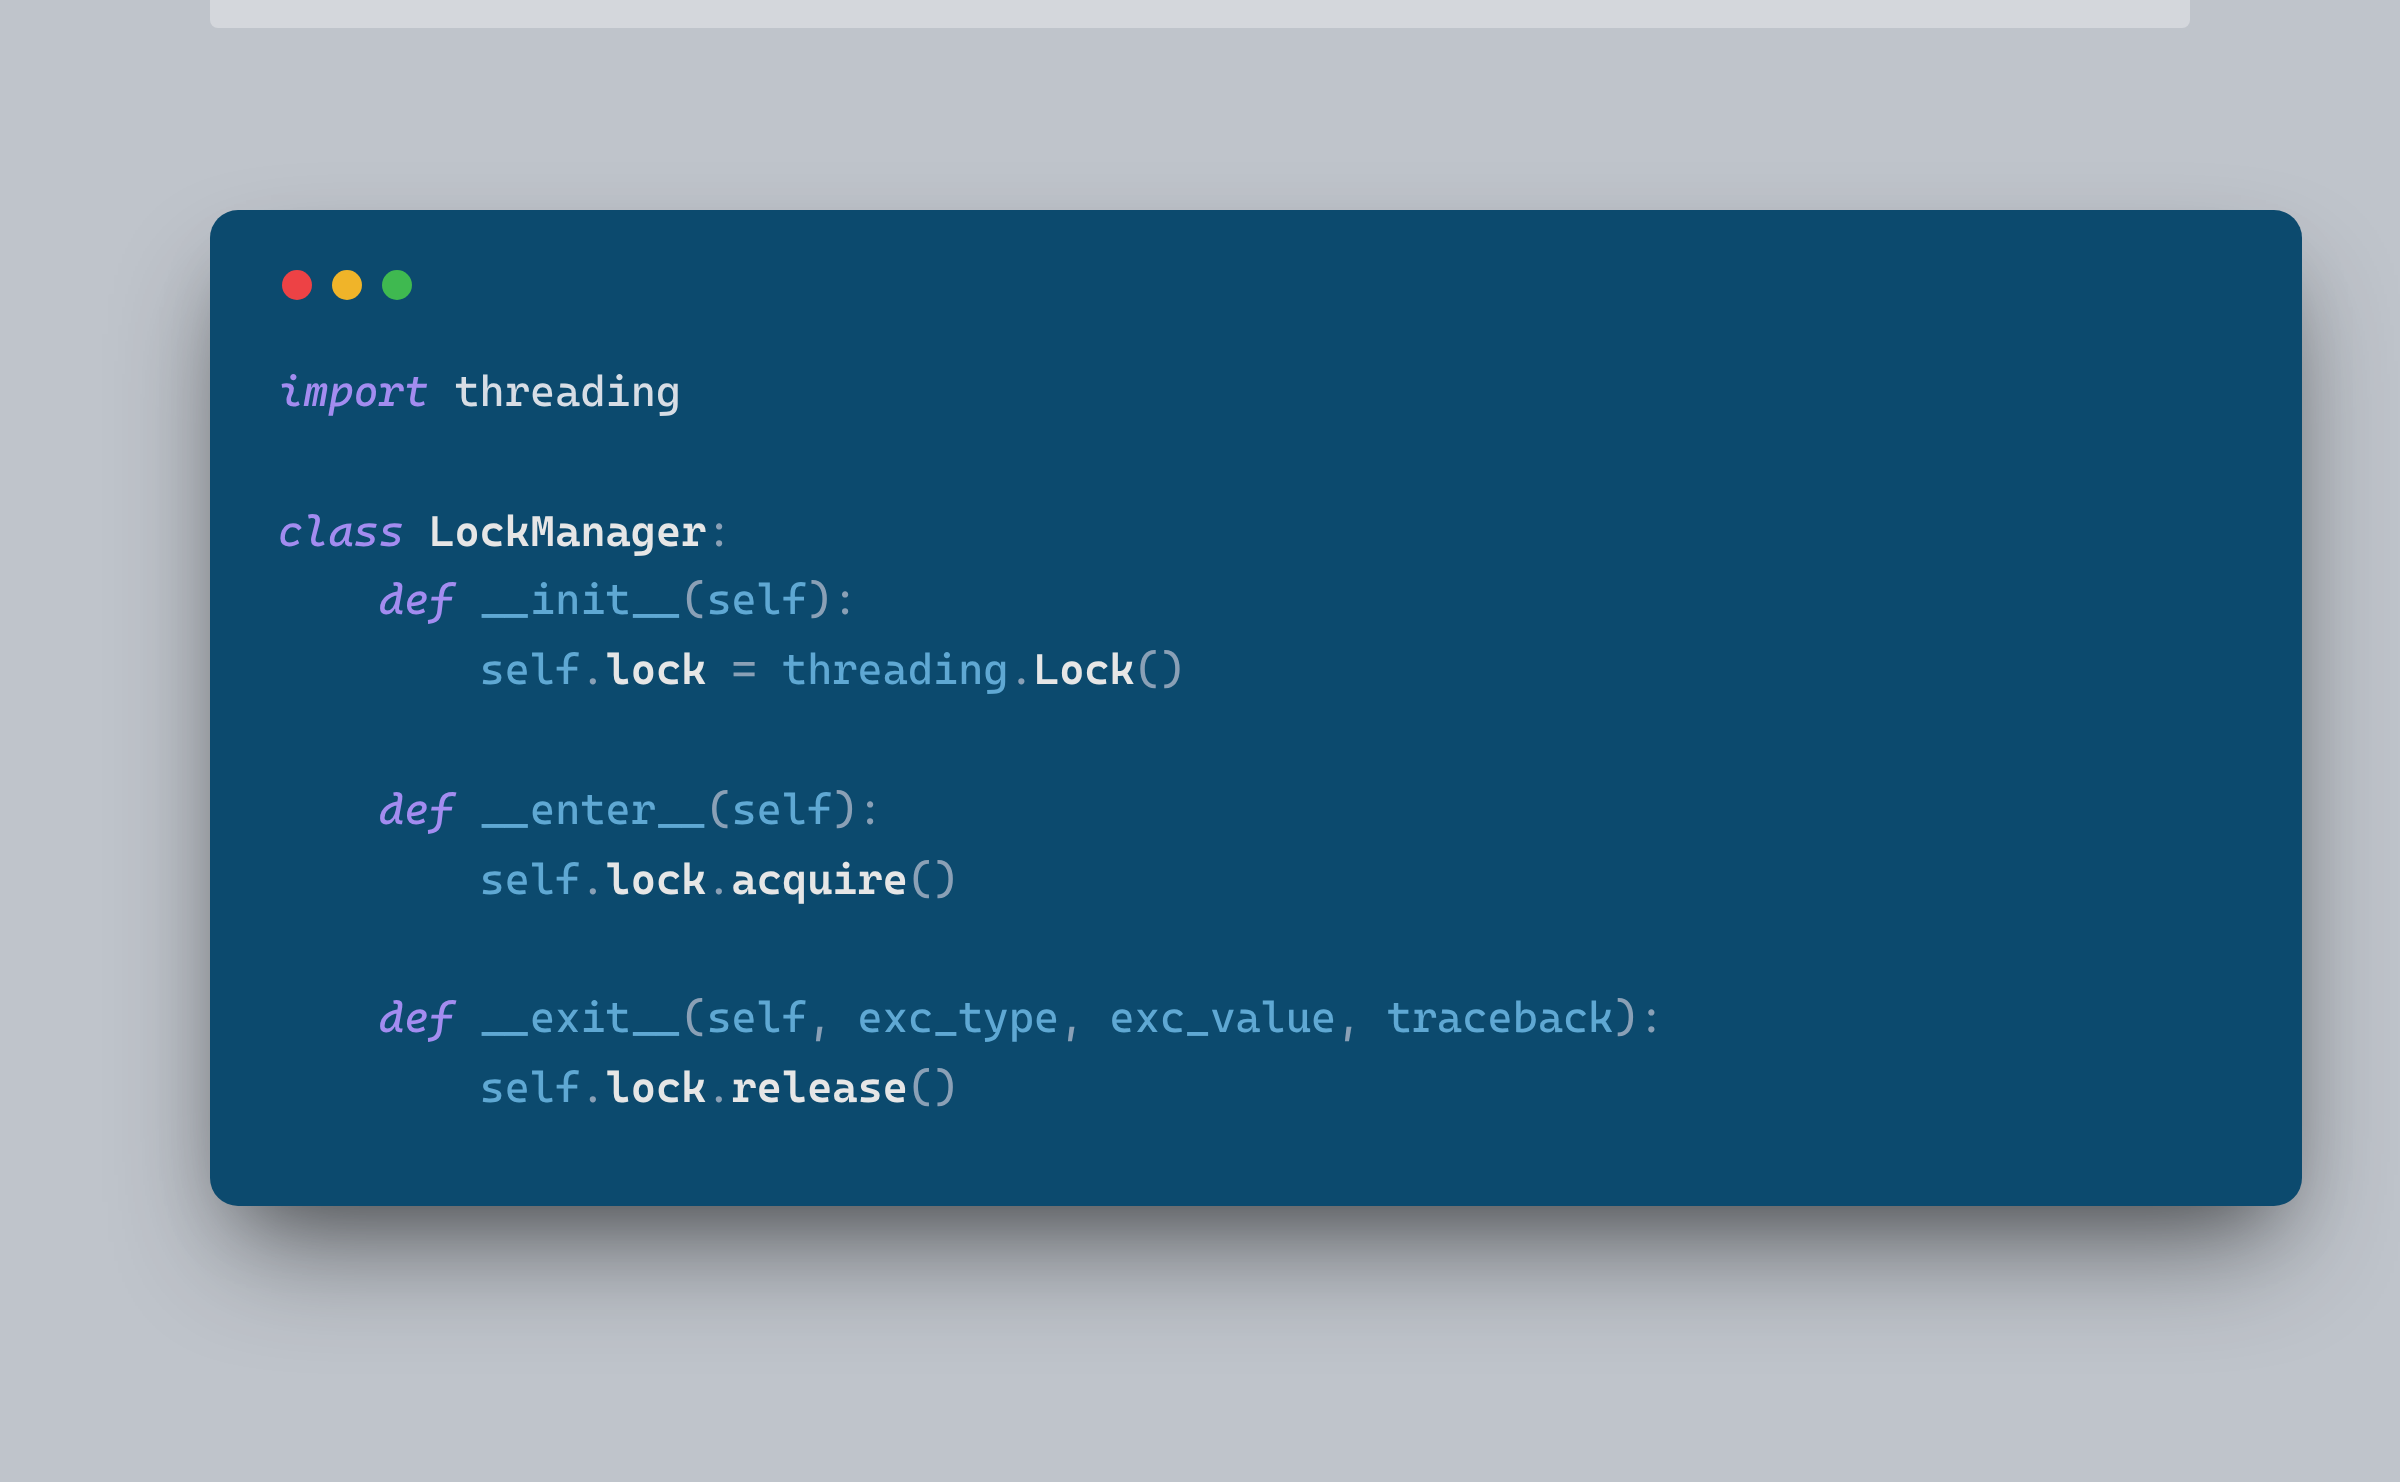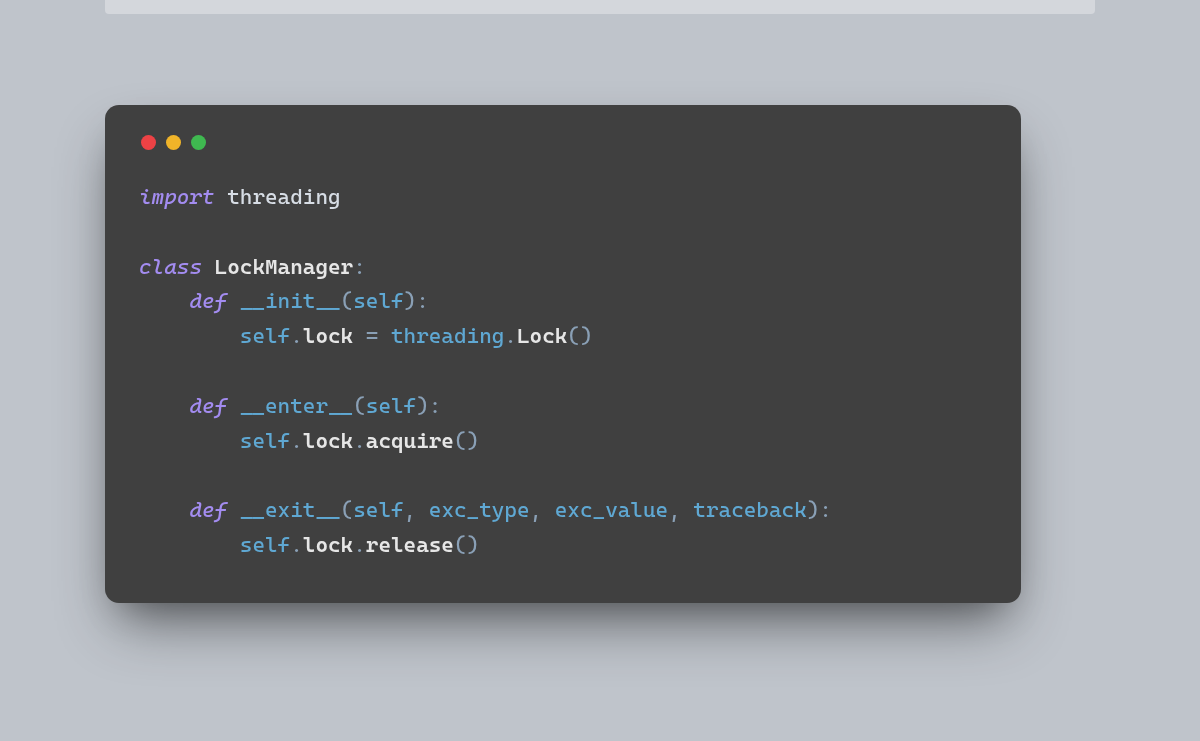--- a/index.html
+++ b/index.html
@@ -14,22 +14,22 @@
     top: 0; left: 105px; right: 105px;
     height: 14px;
     background: #d4d7dc;
     border-bottom-left-radius: 4px;
     border-bottom-right-radius: 4px;
   }
   .window {
     position: absolute;
     top: 105px;
     left: 105px;
-    width: 916px;
-    background: #404040;
+    width: 1046px;
+    background: #0c4a6e;
     border-radius: 14px;
     box-shadow: 0 30px 60px -12px rgba(0,0,0,.45), 0 18px 36px -18px rgba(0,0,0,.35);
     padding: 28px 41px 40px 34px;
   }
   .traffic-lights {
     display: flex;
     gap: 10px;
     margin-bottom: 30px;
     margin-top: 2px;
     margin-left: 2px;

